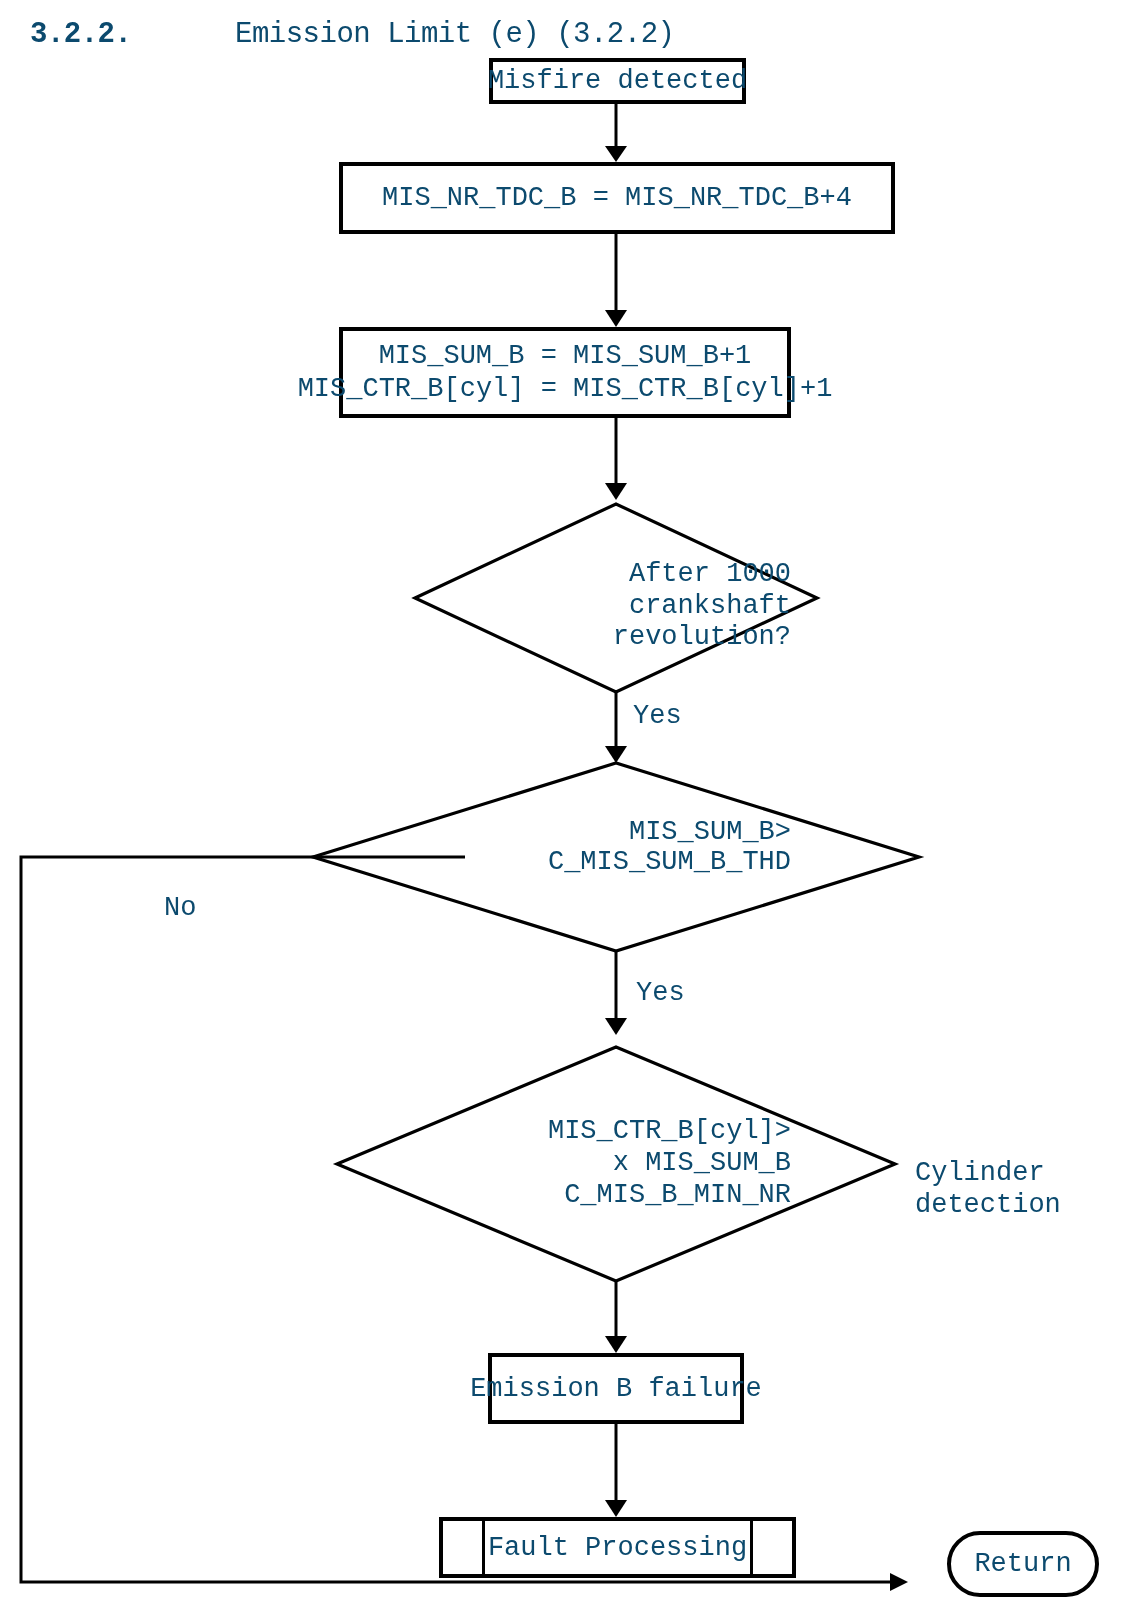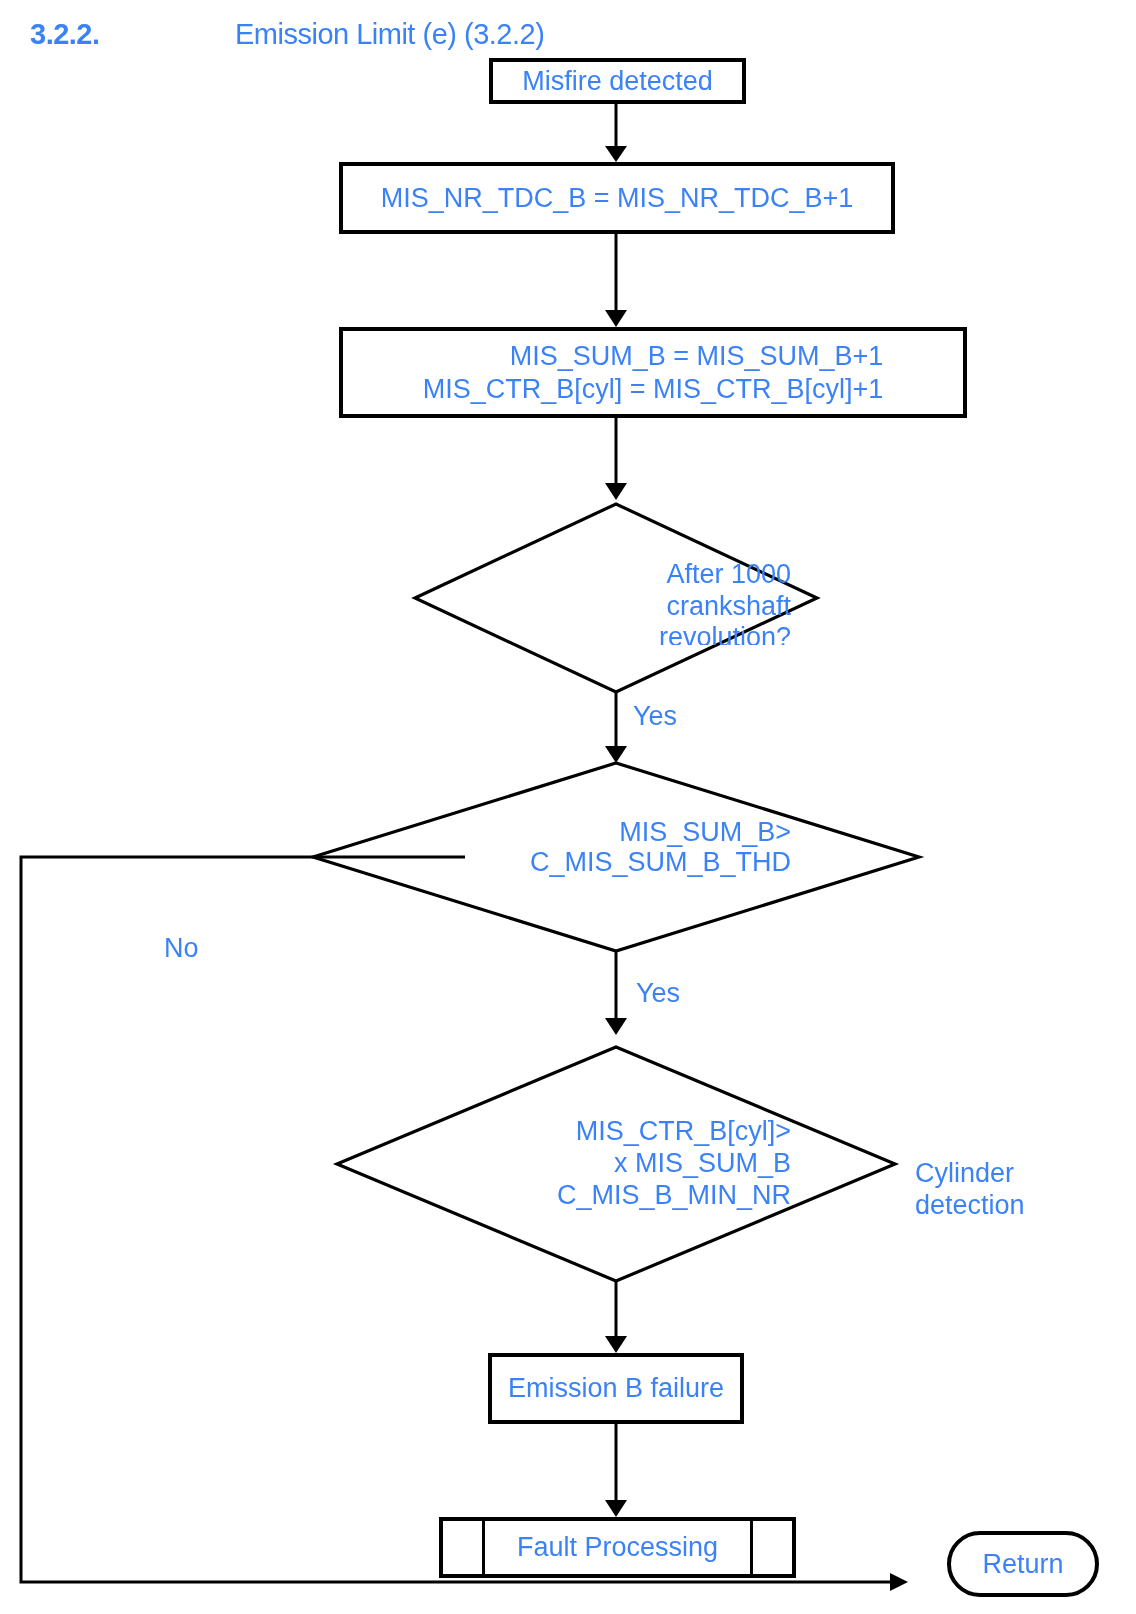--- a/index.html
+++ b/index.html
@@ -1,21 +1,21 @@
 <!DOCTYPE html>
 <html><head>
 <meta charset="utf-8">
 <style>
   html,body{margin:0;padding:0;background:#ffffff;}
   .stage{
     position:relative;
     width:1136px;height:1614px;
     background:#ffffff;
-    font-family:Liberation Sans, sans-serif;
-    color:#3b82f6;
+    font-family:Liberation Mono, monospace;
+    color:#0c4a6e;
     overflow:hidden;
   }
   .abs{position:absolute;}
   .title-num{font-size:29px;font-weight:bold;letter-spacing:-0.5px;white-space:nowrap;}
   .title-txt{font-size:29px;letter-spacing:-0.5px;white-space:nowrap;}
   .node-box{
     position:absolute;
     border:4px solid #000;
     background:#ffffff;
     box-sizing:border-box;
@@ -69,24 +69,24 @@
   </svg>
 
   <div class="abs title-num" style="left:30px;top:18px;">3.2.2.</div>
   <div class="abs title-txt" style="left:235px;top:18px;">Emission Limit (e) (3.2.2)</div>
 
   <div class="node-box" style="left:489px;top:58px;width:257px;height:46px;">
     <span>Misfire detected</span>
   </div>
 
   <div class="node-box" style="left:339px;top:162px;width:556px;height:72px;">
-    <span>MIS_NR_TDC_B = MIS_NR_TDC_B+1</span>
+    <span>MIS_NR_TDC_B = MIS_NR_TDC_B+4</span>
   </div>
 
-  <div class="node-box" style="left:339px;top:327px;width:628px;height:91px;text-align:right;">
+  <div class="node-box" style="left:339px;top:327px;width:452px;height:91px;">
     <div class="lines">
       <div>MIS_SUM_B = MIS_SUM_B+1</div>
       <div>MIS_CTR_B[cyl] = MIS_CTR_B[cyl]+1</div>
     </div>
   </div>
 
   <div class="diamond-text" style="left:441px;top:559px;width:350px;height:86px;line-height:31.5px;overflow:hidden;">
     <span>After 1000</span>
     <span>crankshaft</span>
     <span>revolution?</span>
@@ -98,21 +98,21 @@
   </div>
 
   <div class="diamond-text" style="left:441px;top:1115px;width:350px;line-height:32px;">
     <span>MIS_CTR_B[cyl]&gt;</span>
     <span>x MIS_SUM_B</span>
     <span>C_MIS_B_MIN_NR</span>
   </div>
 
   <div class="edge-label" style="left:633px;top:701px;">Yes</div>
   <div class="edge-label" style="left:636px;top:978px;">Yes</div>
-  <div class="edge-label" style="left:164px;top:933px;">No</div>
+  <div class="edge-label" style="left:164px;top:893px;">No</div>
   <div class="edge-label" style="left:915px;top:1157px;line-height:32px;">
     <div>Cylinder</div>
     <div>detection</div>
   </div>
 
   <div class="node-box" style="left:488px;top:1353px;width:256px;height:71px;">
     <span>Emission B failure</span>
   </div>
 
   <div class="node-box" style="left:439px;top:1517px;width:357px;height:61px;">

